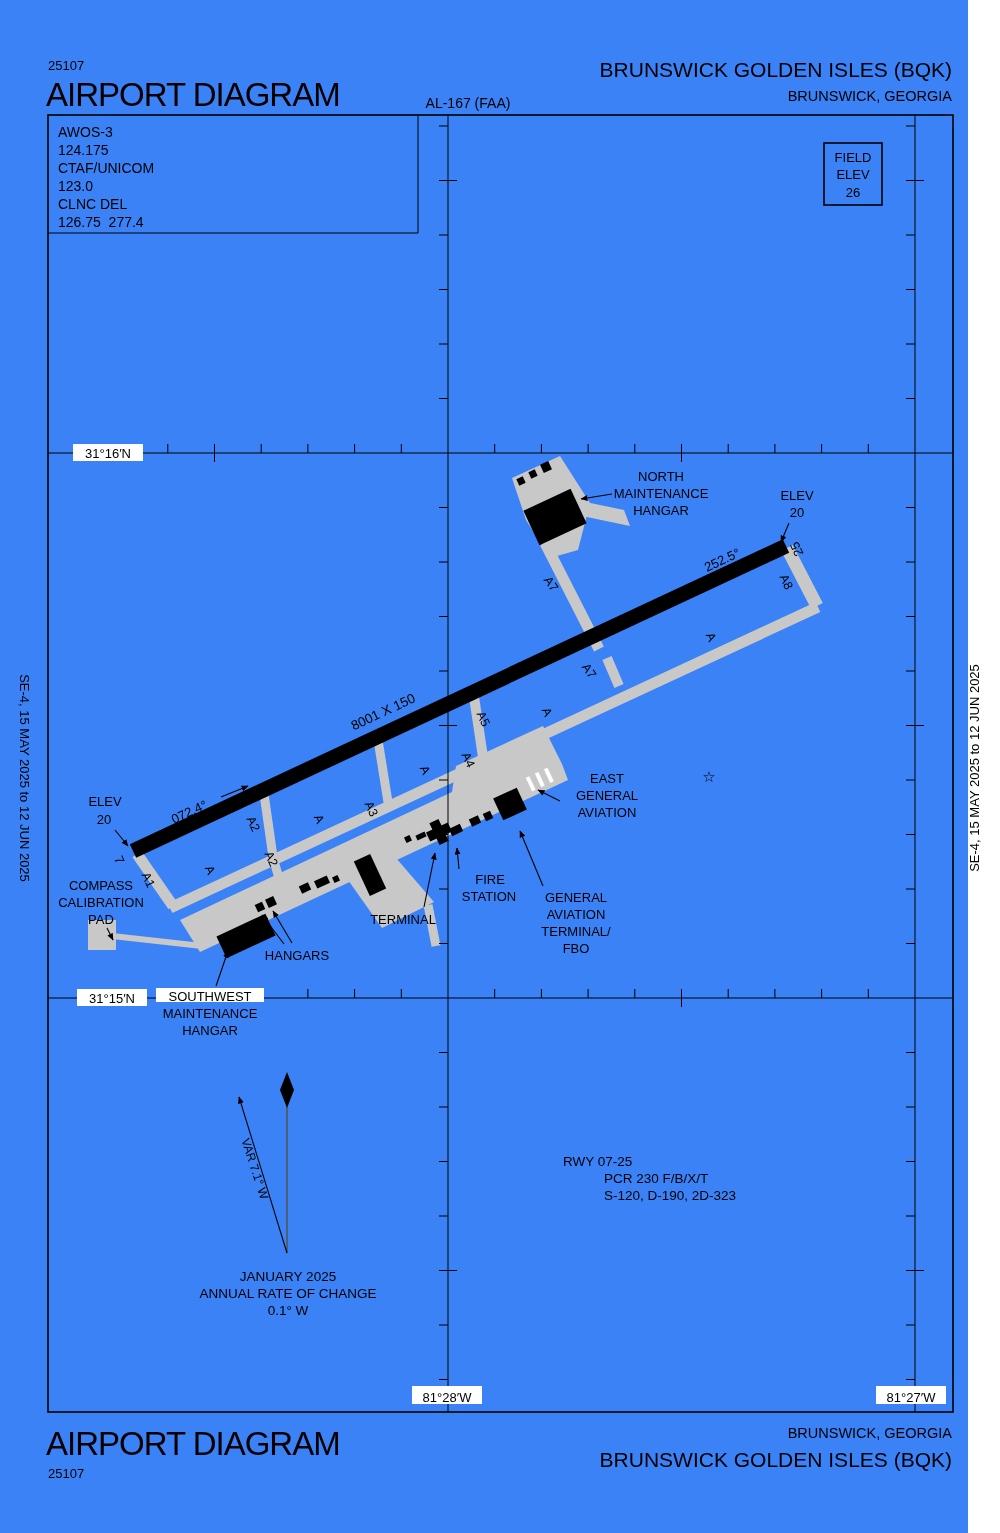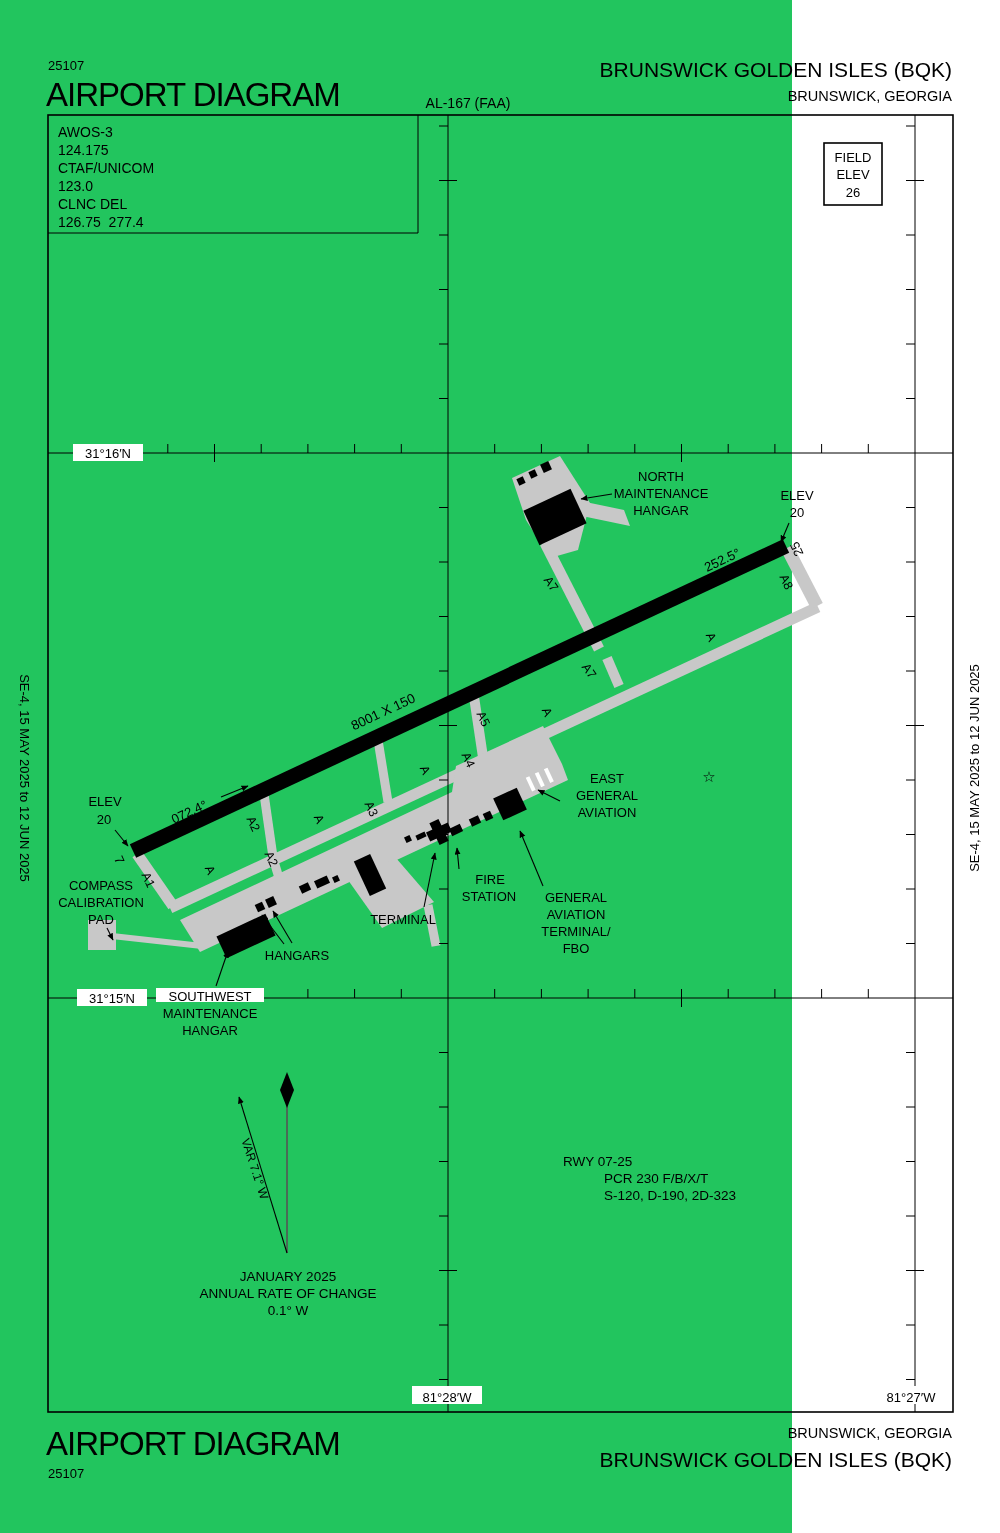--- a/index.html
+++ b/index.html
@@ -1,16 +1,16 @@
 <!DOCTYPE html>
 <html><head>
 <meta charset="utf-8">
 <style>
   html,body{margin:0;padding:0;background:#fff;}
-  #page{position:relative;width:792px;height:1533px;background:#22c55e;
+  #page{position:relative;width:968px;height:1533px;background:#3b82f6;
         font-family:"Liberation Sans",sans-serif;}
   svg{position:absolute;left:0;top:0;}
   svg text{fill:#000;font-family:"Liberation Sans",sans-serif;}
   .ttl{font-size:33px;letter-spacing:-1px;}
   .code{font-size:13px;}
   .al{font-size:14px;}
   .apt{font-size:21px;}
   .city{font-size:14.5px;}
   .comm{font-size:14px;}
   .lbl{font-size:13px;}

